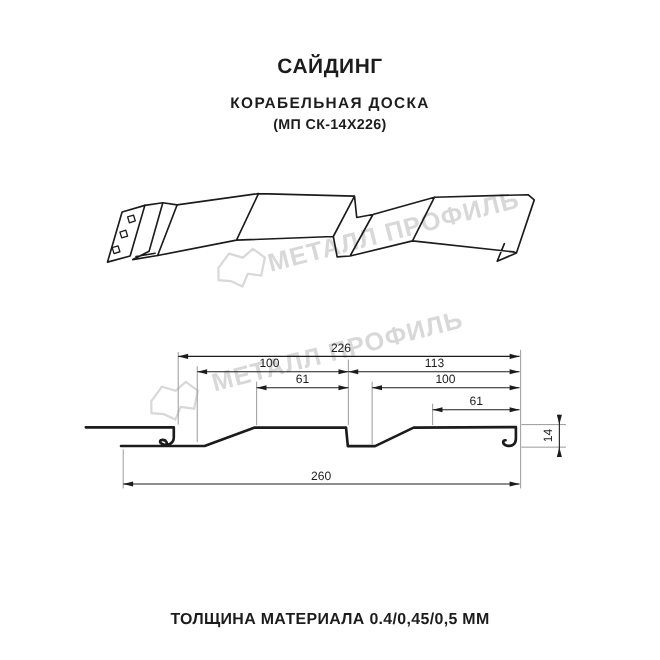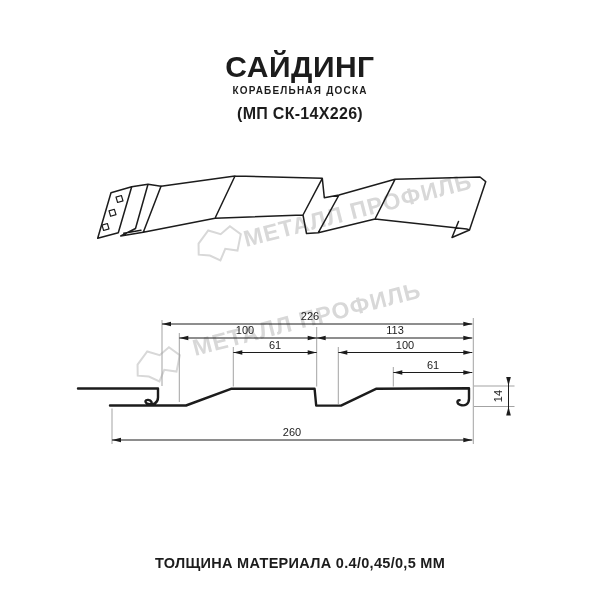--- a/index.html
+++ b/index.html
@@ -1,22 +1,22 @@
 <!DOCTYPE html>
 <html><head>
 <meta charset="utf-8">
 <style>
   html,body{margin:0;padding:0;background:#ffffff;}
   body{width:600px;height:600px;position:relative;overflow:hidden;
        font-family:"Liberation Sans",sans-serif;color:#1c1c1c;}
   .txt{position:absolute;left:0;width:600px;text-align:center;white-space:nowrap;}
-  .title{top:50px;font-size:30px;font-weight:800;letter-spacing:.5px;
+  .title{top:50px;font-size:19px;font-weight:800;letter-spacing:.5px;
          font-family:"Liberation Sans",sans-serif;}
-  .subtitle{top:85px;font-size:10px;font-weight:700;letter-spacing:1.2px;}
-  .model{top:105px;font-size:16px;font-weight:700;letter-spacing:.3px;}
+  .subtitle{top:85px;font-size:14px;font-weight:700;letter-spacing:1.2px;}
+  .model{top:105px;font-size:13px;font-weight:700;letter-spacing:.3px;}
   .footer{top:555px;font-size:14.5px;font-weight:700;letter-spacing:.3px;}
   svg{position:absolute;top:0;left:0;}
   svg text{font-family:"Liberation Sans",sans-serif;}
   .dimlbl{font-size:11px;fill:#1c1c1c;}
   .wmtext{font-size:23px;font-weight:700;letter-spacing:1px;}
 </style>
 </head>
 <body>
 
 <svg width="600" height="600" viewBox="0 0 600 600">

